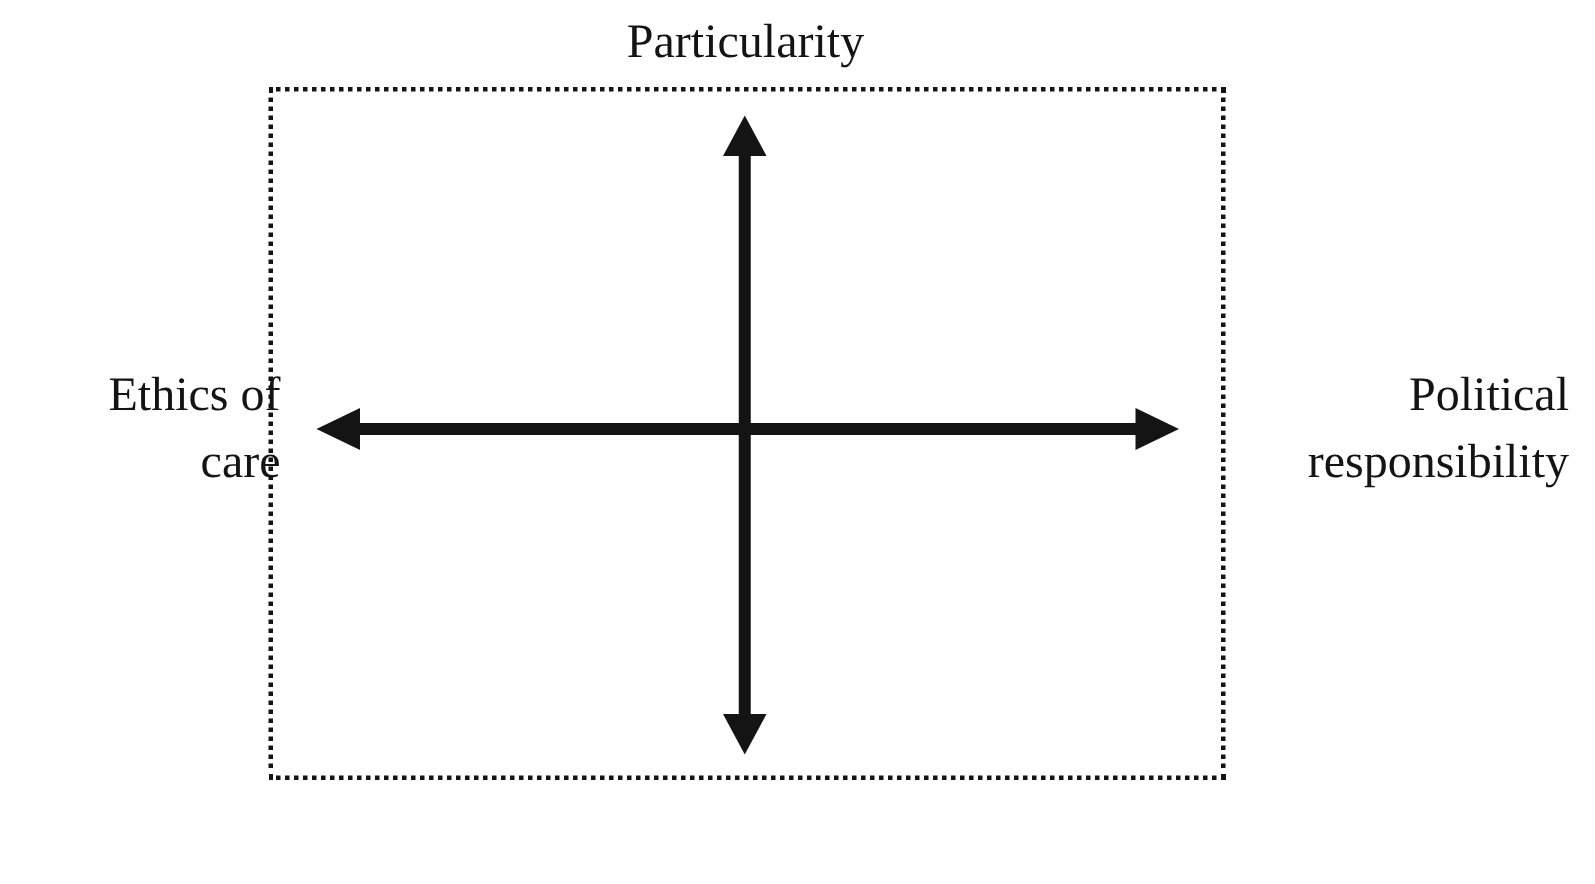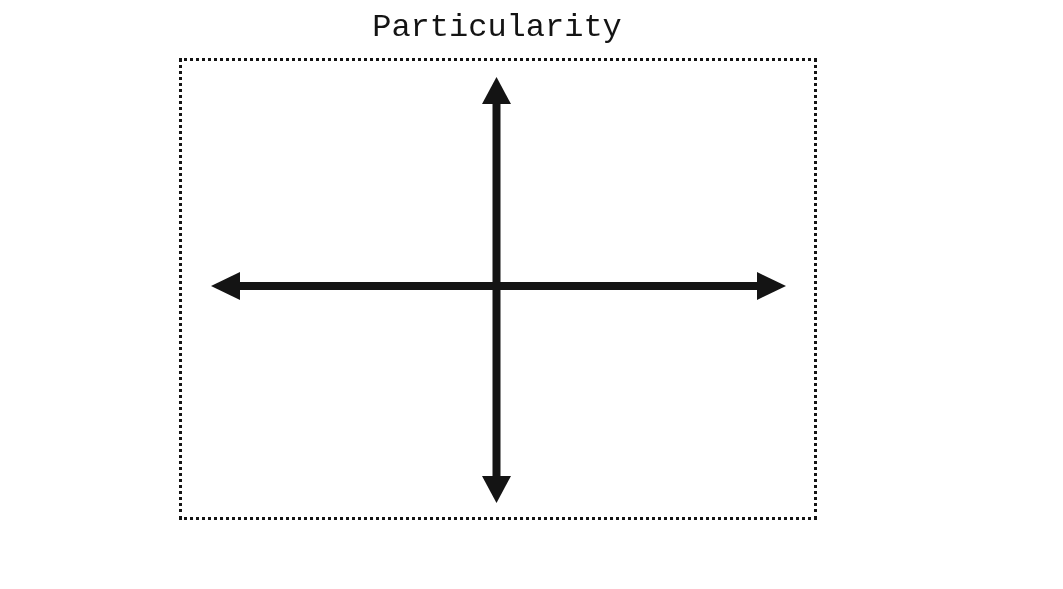--- a/index.html
+++ b/index.html
@@ -33,21 +33,20 @@
   svg.axes .ink {
     fill: var(--color-ink, #141414);
   }
   .label {
     position: absolute;
     font-size: 32px;
     line-height: 1.42;
     white-space: nowrap;
     text-align: right;
     color: var(--color-ink, #141414);
-    font-family: Liberation Mono, monospace;
   }
   .label.top    { left: 497px; top: 5px;   transform: translateX(-50%); }
   .label.bottom { left: 501px; top: 529px; transform: translateX(-50%); }
   .label.left   { left: 17px;  top: 240px; width: 170px; }
   .label.right  { left: 816px; top: 240px; width: 230px; }
 </style>
 </head>
 <body>
 
 <div class="canvas">
@@ -61,18 +60,23 @@
     <polygon class="ink" points="496.5,503 482,476 511,476"></polygon>
 
     <rect class="ink" x="234" y="282" width="530" height="8"></rect>
     <polygon class="ink" points="211,286 240,272 240,300"></polygon>
     <polygon class="ink" points="786,286 757,272 757,300"></polygon>
   </svg>
 
   <div class="label top">Particularity</div>
 
 
+  <div class="label left">
+    <span>Ethics of</span><br>
+    <span>care</span>
+  </div>
 
   <div class="label right">
-    <br>
+    <span>Political</span><br>
+    <span>responsibility</span>
   </div>
 
 </div>
 
 </body></html>

